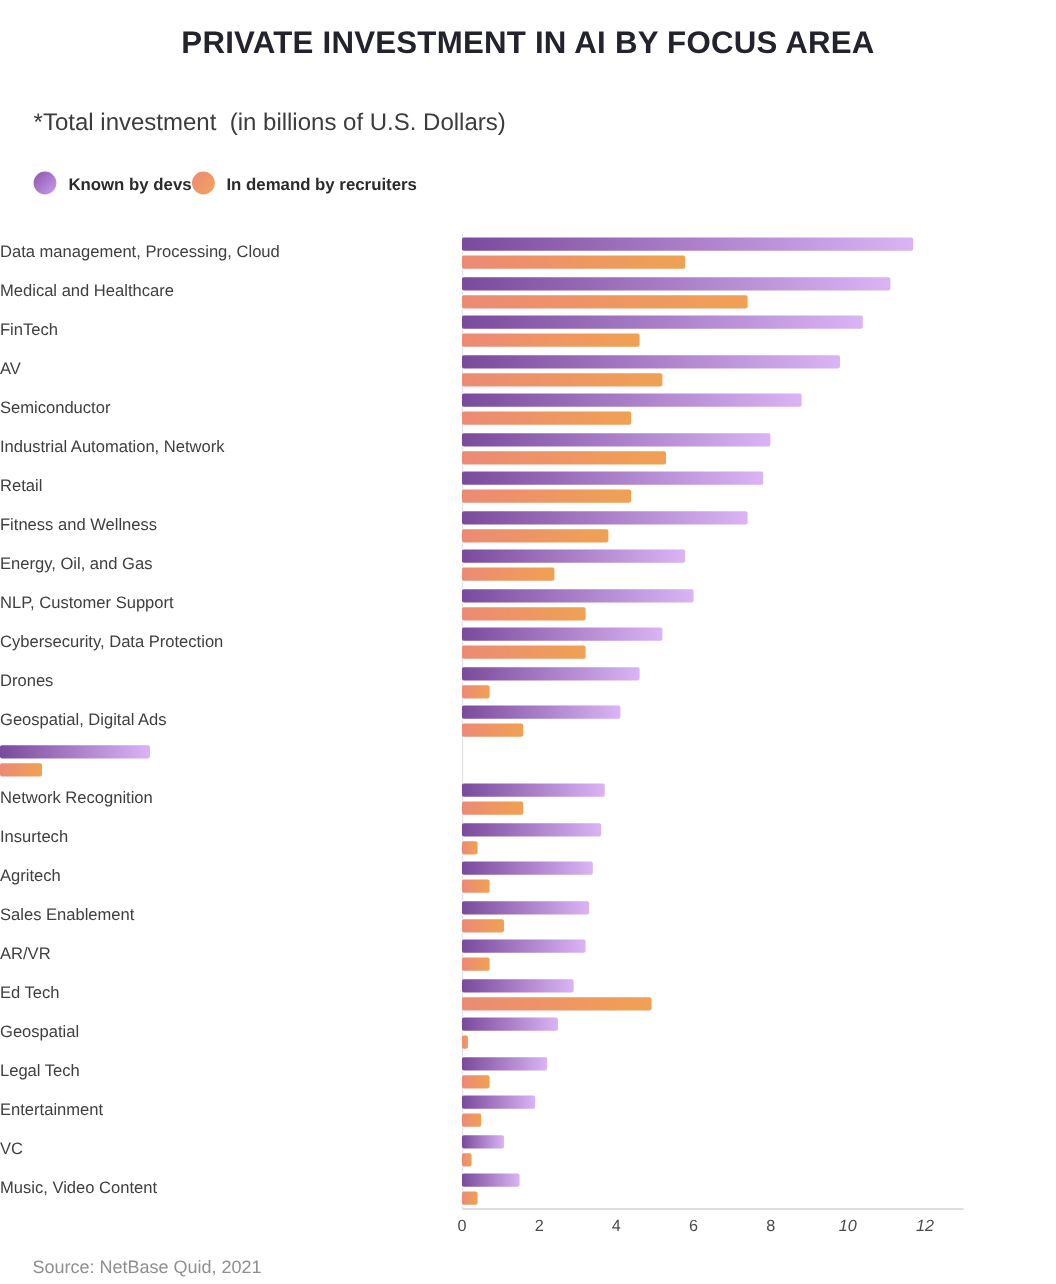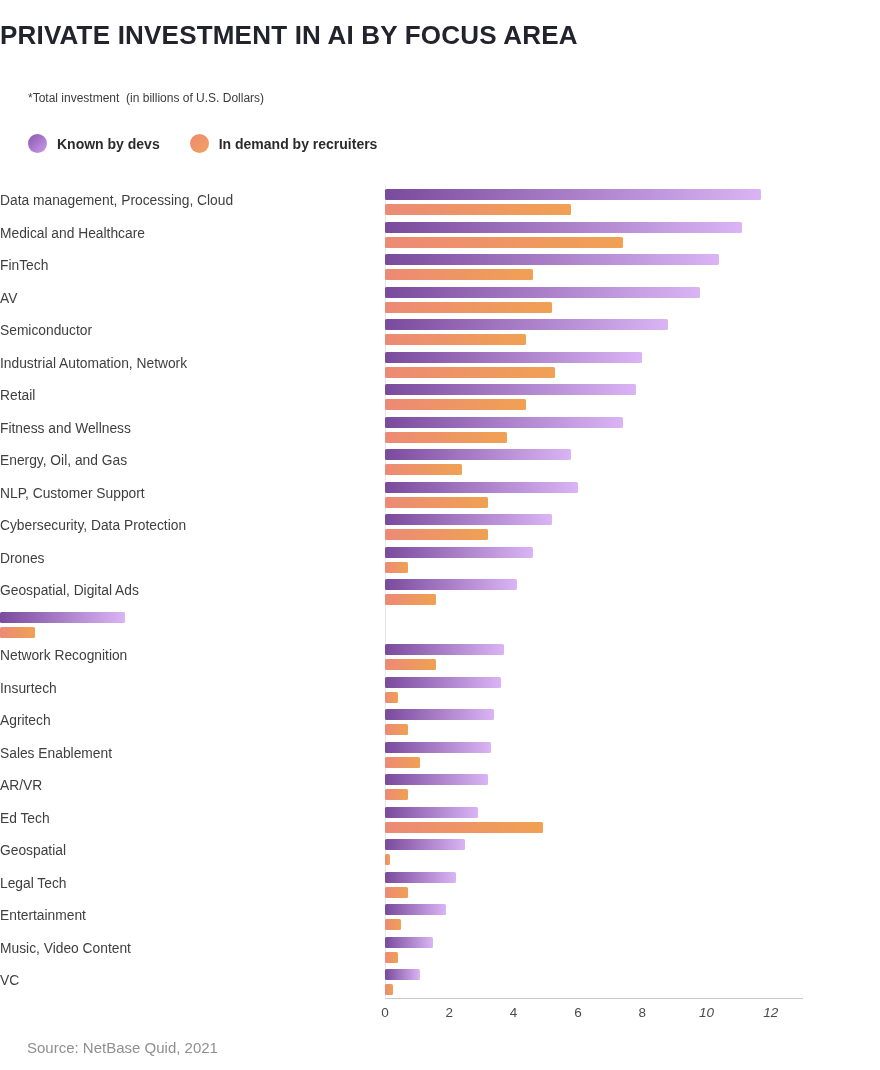--- a/index.html
+++ b/index.html
@@ -7,35 +7,35 @@
   body { font-family: "Liberation Sans", "DejaVu Sans", sans-serif; }
   .poster {
     position: relative;
     width: 880px;
     height: 1070px;
     background: #ffffff;
     overflow: hidden;
   }
   .title {
     margin-top: 20px;
+    text-align: center;
     font-size: 26px;
     font-weight: 800;
     letter-spacing: 0.2px;
     color: #23232d;
   }
   .subtitle {
     margin: 40px 0 12px 28px;
-    font-size: 12px;
+    font-size: 20px;
     color: #3c3c3c;
     white-space: pre-wrap;
   }
   .legend {
     display: flex;
     align-items: flex-start;
-    gap: 30px;
     margin: 29px 0 0 28px;
   }
   .legend-item { display: flex; align-items: center; gap: 10px; }
   .legend-dot {
     width: 19px; height: 19px;
     border-radius: 50%;
     flex: 0 0 auto;
   }
   .legend-label {
     font-size: 14px;
@@ -275,31 +275,31 @@
             </div>
           </div>
           <div class="row">
             <div class="cat-label">Entertainment</div>
             <div class="bars">
               <div class="bar" style="width: 14.6154%; background: linear-gradient(90deg, rgb(122, 74, 156), rgb(218, 180, 244));"></div>
               <div class="bar" style="width: 3.84615%; background: linear-gradient(90deg, rgb(236, 138, 117), rgb(240, 161, 83));"></div>
             </div>
           </div>
           <div class="row">
+            <div class="cat-label">VC</div>
+            <div class="bars">
+              <div class="bar" style="width: 8.46154%; background: linear-gradient(90deg, rgb(122, 74, 156), rgb(218, 180, 244));"></div>
+              <div class="bar" style="width: 1.92308%; background: linear-gradient(90deg, rgb(236, 138, 117), rgb(240, 161, 83));"></div>
+            </div>
+          </div>
+          <div class="row">
             <div class="cat-label">Music, Video Content</div>
             <div class="bars">
               <div class="bar" style="width: 11.5385%; background: linear-gradient(90deg, rgb(122, 74, 156), rgb(218, 180, 244));"></div>
               <div class="bar" style="width: 3.07692%; background: linear-gradient(90deg, rgb(236, 138, 117), rgb(240, 161, 83));"></div>
-            </div>
-          </div>
-          <div class="row">
-            <div class="cat-label">VC</div>
-            <div class="bars">
-              <div class="bar" style="width: 8.46154%; background: linear-gradient(90deg, rgb(122, 74, 156), rgb(218, 180, 244));"></div>
-              <div class="bar" style="width: 1.92308%; background: linear-gradient(90deg, rgb(236, 138, 117), rgb(240, 161, 83));"></div>
             </div>
           </div>
         </div>
     </div>
     <div class="ticks">
         <span class="tick" style="left: 0%;">0</span>
         <span class="tick" style="left: 15.3846%;">2</span>
         <span class="tick" style="left: 30.7692%;">4</span>
         <span class="tick" style="left: 46.1538%;">6</span>
         <span class="tick" style="left: 61.5385%;">8</span>

